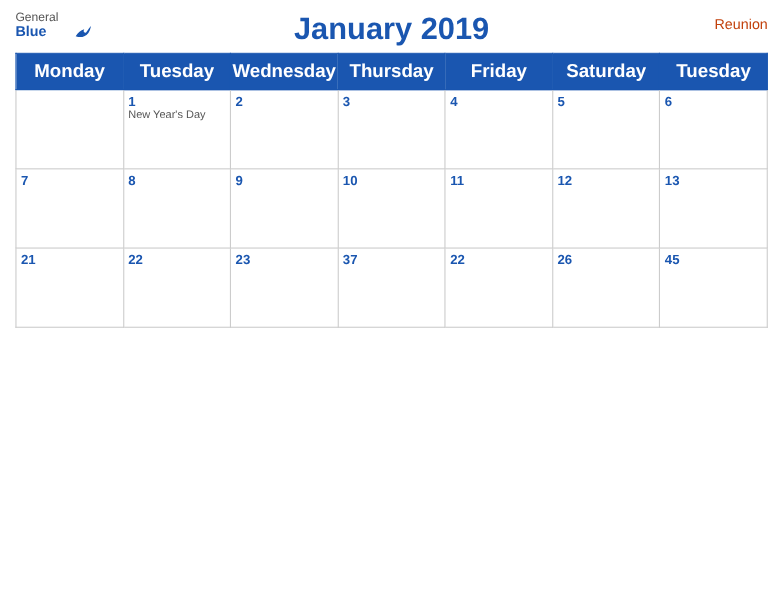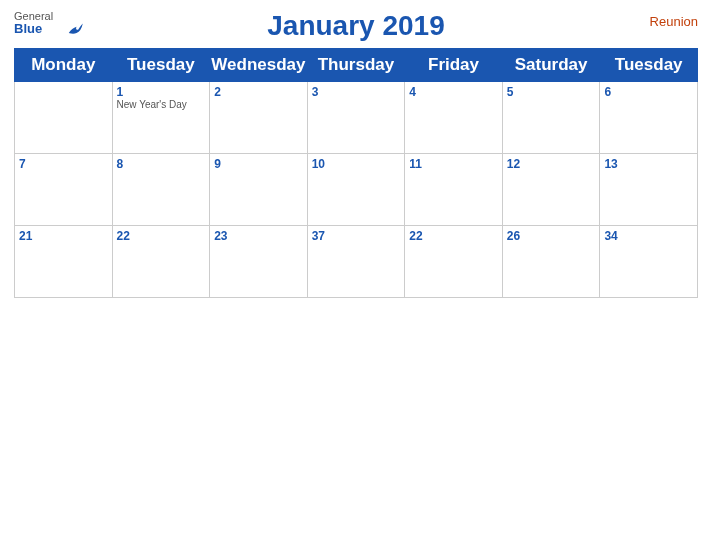--- a/index.html
+++ b/index.html
@@ -189,18 +189,18 @@
           <td>
             <span class="day-num">37</span>
           </td>
           <td>
             <span class="day-num">22</span>
           </td>
           <td>
             <span class="day-num">26</span>
           </td>
           <td>
-            <span class="day-num">34</span>
+            <span class="day-num">45</span>
           </td>
         </tr>
       </tbody>
   </table>
 </div>
 
 </body></html>

